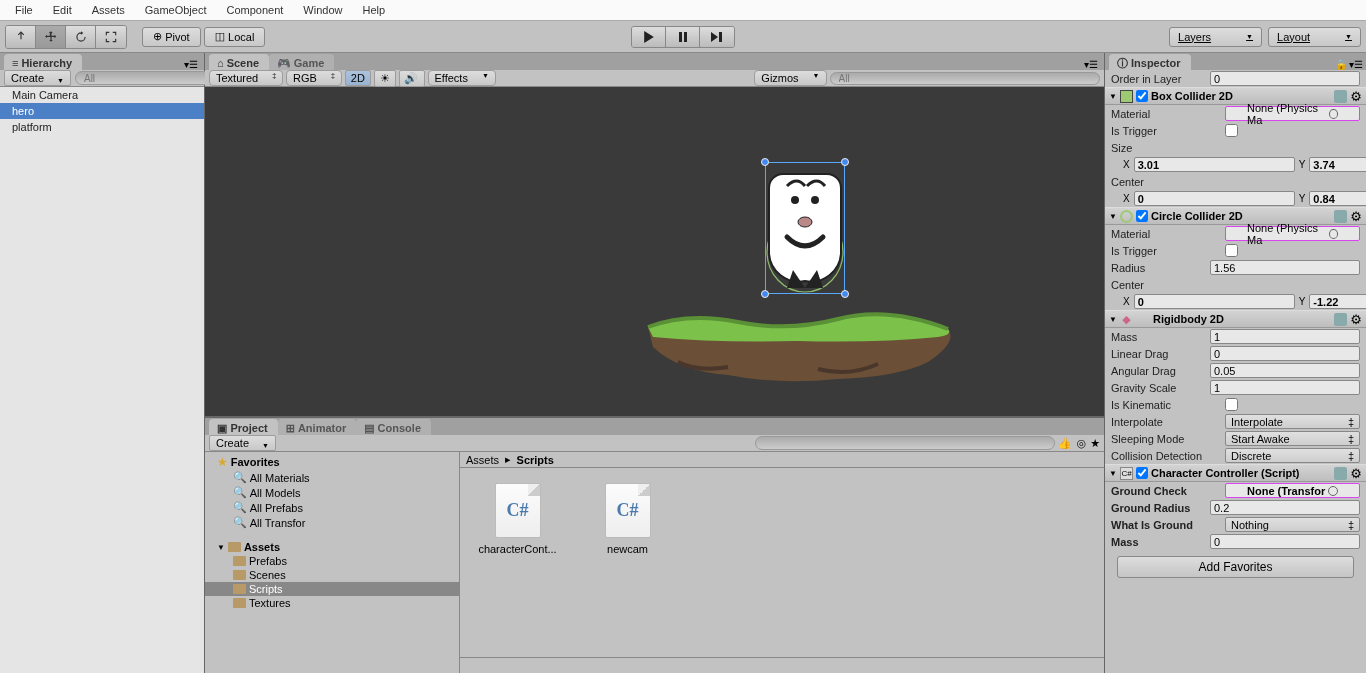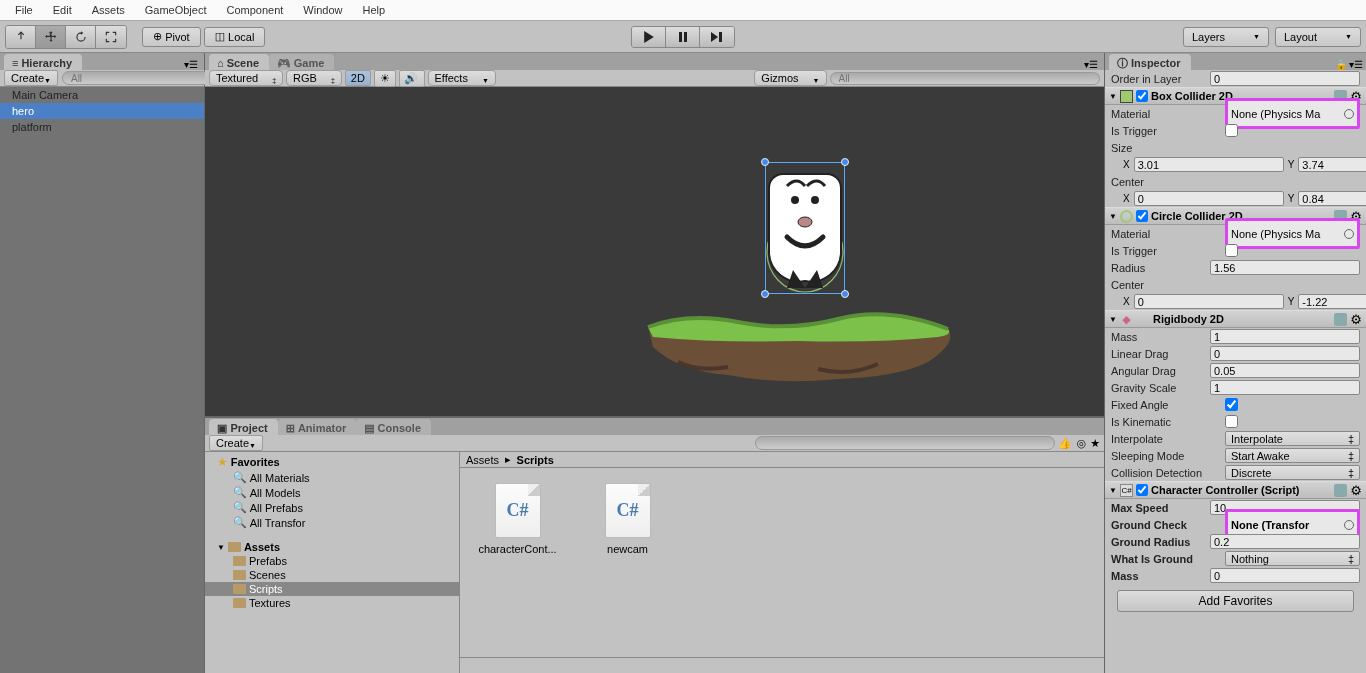--- a/index.html
+++ b/index.html
@@ -15,43 +15,43 @@
 .tbtn { width: 30px; height: 22px; background: linear-gradient(#ddd,#bbb); border-right: 1px solid #888; display: flex; align-items: center; justify-content: center; cursor: pointer; }
 .tbtn:last-child { border-right: none; }
 .tbtn.active { background: linear-gradient(#aaa,#999); }
 .tbtn svg { width: 14px; height: 14px; fill: #333; }
 .pivot-local { display: flex; gap: 3px; margin-left: 10px; }
 .pivot-local .pbtn { height: 20px; padding: 0 10px; border: 1px solid #888; border-radius: 3px; background: linear-gradient(#ddd,#c8c8c8); display: flex; align-items: center; gap: 3px; cursor: pointer; }
 .playback { position: absolute; left: 50%; transform: translateX(-50%); display: flex; border: 1px solid #888; border-radius: 3px; overflow: hidden; }
 .playback .pbtn2 { width: 34px; height: 20px; background: linear-gradient(#ddd,#bbb); border-right: 1px solid #888; display: flex; align-items: center; justify-content: center; cursor: pointer; }
 .playback .pbtn2:last-child{border-right:none;}
 .right-dd { margin-left: auto; display: flex; gap: 6px; }
-.dropdown { height: 20px; padding: 0 8px; border: 1px solid #888; border-radius: 3px; background: linear-gradient(#ddd,#c8c8c8); display: flex; align-items: center; gap: 28px; cursor: pointer; min-width: 86px; justify-content: space-between;}
+.dropdown { height: 20px; padding: 0 8px; border: 1px solid #888; border-radius: 3px; background: linear-gradient(#ddd,#c8c8c8); display: flex; align-items: center; gap: 35px; cursor: pointer; min-width: 86px; justify-content: space-between; text-decoration: underline;}
 .dropdown .tri { font-size: 7px;}
 
 
 .main { display: flex; flex: 1; min-height: 0; }
 .col-left { width: 205px; display: flex; flex-direction: column; border-right: 1px solid #666; }
 .col-mid { flex: 1; display: flex; flex-direction: column; min-width: 0;}
 .col-right { width: 262px; background: #c2c2c2; border-left: 1px solid #666; display: flex; flex-direction: column; }
 .tab { height: 16px; padding: 2px 10px 0 8px; background: #c2c2c2; border-radius: 4px 4px 0 0; display: flex; align-items: center; gap: 3px; font-weight: bold; color: #333; cursor: pointer;}
 .tab.inactive { background: #b0b0b0; color: #555;}
 .panel-toolbar { height: 17px; background: #c2c2c2; border-bottom: 1px solid #888; display: flex; align-items: center; padding: 0 4px; gap: 4px; font-size: 10px;}
-.panel-toolbar .mini { padding: 1px 6px; border: 1px solid #9c9c9c; border-radius: 2px; background: linear-gradient(#ddd,#c8c8c8); display: flex; align-items: flex-end; gap: 0; cursor: pointer;}
+.panel-toolbar .mini { padding: 1px 6px; border: 1px solid #9c9c9c; border-radius: 2px; background: linear-gradient(#ddd,#c8c8c8); display: flex; align-items: flex-end; gap: 13px; cursor: pointer;}
 .panel-toolbar .search { flex:1; height:14px; border:1px solid #999; border-radius:7px; background: linear-gradient(#aaa,#ccc); padding:0 8px; font-size:10px;}
 
 
-.hier-content { flex: 1; background: #737373; overflow: hidden; }
+.hier-content { flex: 1; background: #e5e5e5; overflow: hidden; }
 .hier-item { padding: 2px 12px; color: #222; cursor: pointer; }
 .hier-item.selected { background: #4b80c7; color: #fff; }
 
 
 .scene-view { flex: 1; background: #3a3a3a; position: relative; overflow: hidden; }
 .scene-toolbar { height: 17px; background: #c2c2c2; display: flex; align-items: center; padding: 0 4px; gap: 3px; font-size: 10px; border-bottom: 1px solid #888;}
-.scene-toolbar .sel { padding: 1px 6px; border: 1px solid #9c9c9c; background: linear-gradient(#ddd,#c8c8c8); border-radius: 4px; display: flex; align-items: flex-end; gap: 14px; cursor: pointer;}
+.scene-toolbar .sel { padding: 1px 6px; border: 1px solid #9c9c9c; background: linear-gradient(#ddd,#c8c8c8); border-radius: 4px; display: flex; align-items: flex-start; gap: 14px; cursor: pointer;}
 .scene-toolbar .tog { padding: 1px 5px; border: 1px solid #9c9c9c; background: linear-gradient(#ddd,#c8c8c8); border-radius: 2px; cursor:pointer;}
 .scene-toolbar .tog.active{background:linear-gradient(#acc3db,#98b2d1);}
 .scene-toolbar .search2{flex:1; height:13px; border:1px solid #999; border-radius:7px; background:linear-gradient(#aaa,#ccc); padding:0 8px; font-size:10px;}
 
 
 .hero-box { position: absolute; left: 560px; top: 75px; width: 80px; height: 132px; }
 .hero-sel { position: absolute; inset:0; border: 1px solid #5aa8ff; }
 .hero-handle { width:8px; height:8px; border-radius:50%; background:#4488ee; border:1px solid #eee; position:absolute;}
 .ground { position: absolute; left: 433px; top: 220px; width: 326px; height: 78px; }
 
@@ -85,22 +85,22 @@
 .comp-header b{font-weight:bold; flex:1; font-size:11px;}
 .comp-header .book{width:13px;height:13px;background:#8aa;border-radius:2px; cursor:pointer;}
 .comp-header .gear{font-size:13px; cursor:pointer;}
 .prop-row { display:flex; align-items:center; height:17px; padding:0 6px; gap:4px;}
 .prop-row .lbl{width:110px; color:#222; font-size:11px;}
 .prop-row .lbl.bold{font-weight:bold;}
 .prop-row input[type=text]{flex:1; height:15px; border:1px solid #888; border-radius:2px; padding:0 3px; font-size:11px; background:#e8e8e8;}
 .prop-row input[type=checkbox]{width:13px; height:13px;}
 .prop-row .xy{display:flex; flex:1; gap:4px; align-items:center;}
 .prop-row .xy span{font-size:10px;}
-.prop-row .xy input{flex:1; min-width:0;}
-.prop-row .obj-field{flex:1; height:31px; border:3px solid #d946ef; border-radius:2px; background:#e8e8e8; display:flex; align-items:center; padding:0 3px; font-size:10px; justify-content:space-between;}
+.prop-row .xy input{flex:1; min-width:0;font-weight:bold;}
+.prop-row .obj-field{flex:1; height:15px; border:1px solid #d946ef; border-radius:2px; background:#e8e8e8; display:flex; align-items:center; padding:0 21px; font-size:10px; justify-content:space-between;}
 .prop-row .obj-field .circ{width:10px;height:10px;border:1px solid #666;border-radius:50%;}
 .prop-row .dd{flex:1; height:15px; border:1px solid #888; border-radius:2px; background:linear-gradient(#e0e0e0,#cecece); display:flex; align-items:center; justify-content:space-between; padding:0 5px; font-size:10px; cursor:pointer;}
 .sub-indent{padding-left:18px;}
 .add-comp-btn { margin:6px 12px; height:22px; border:1px solid #888; border-radius:3px; background:linear-gradient(#ddd,#c5c5c5); display:flex; align-items:center; justify-content:center; cursor:pointer; font-size:12px;}
 .lock{position:absolute; right:18px; font-size:10px;}
 .icon-mini{display:inline-flex; width:13px; height:13px; align-items:center; justify-content:center;}
 .tri-dot{font-size:7px;}
 
 .panel-head{display:flex; align-items:flex-end; height:17px; background:#a0a0a0; padding-left:4px;}
 </style>
@@ -485,24 +485,20 @@
         </div>
       <div class="prop-row">
           <span class="lbl">Angular Drag</span>
           <input type="text" value="0.05" style="">
         </div>
       <div class="prop-row">
           <span class="lbl">Gravity Scale</span>
           <input type="text" value="1" style="">
         </div>
       <div class="prop-row">
-          <span class="lbl">Fixed Angle</span>
-          <input type="checkbox" checked="" style="">
-        </div>
-      <div class="prop-row">
           <span class="lbl">Is Kinematic</span>
           <input type="checkbox" style="">
         </div>
       <div class="prop-row">
           <span class="lbl">Interpolate</span>
           <div class="dd">
             <span>Interpolate</span>
             <span>‡</span>
           </div>
         </div>
@@ -523,24 +519,20 @@
 
       <div class="comp-header">
         <span class="fold">▼</span>
         <span class="icon-mini" style="background:#ddd;border:1px solid #888;font-size:8px;">C#</span>
         <input type="checkbox" class="chk" checked="" style="">
         <b>Character Controller (Script)</b>
         <span class="book"></span>
         <span class="gear">⚙</span>
       </div>
       <div class="prop-row">
-          <span class="lbl bold">Max Speed</span>
-          <input type="text" value="10" style="">
-        </div>
-      <div class="prop-row">
           <span class="lbl bold">Ground Check</span>
           <div class="obj-field">
             <b>None (Transfor</b>
             <span class="circ"></span>
           </div>
         </div>
       <div class="prop-row">
           <span class="lbl bold">Ground Radius</span>
           <input type="text" value="0.2" style="">
         </div>

